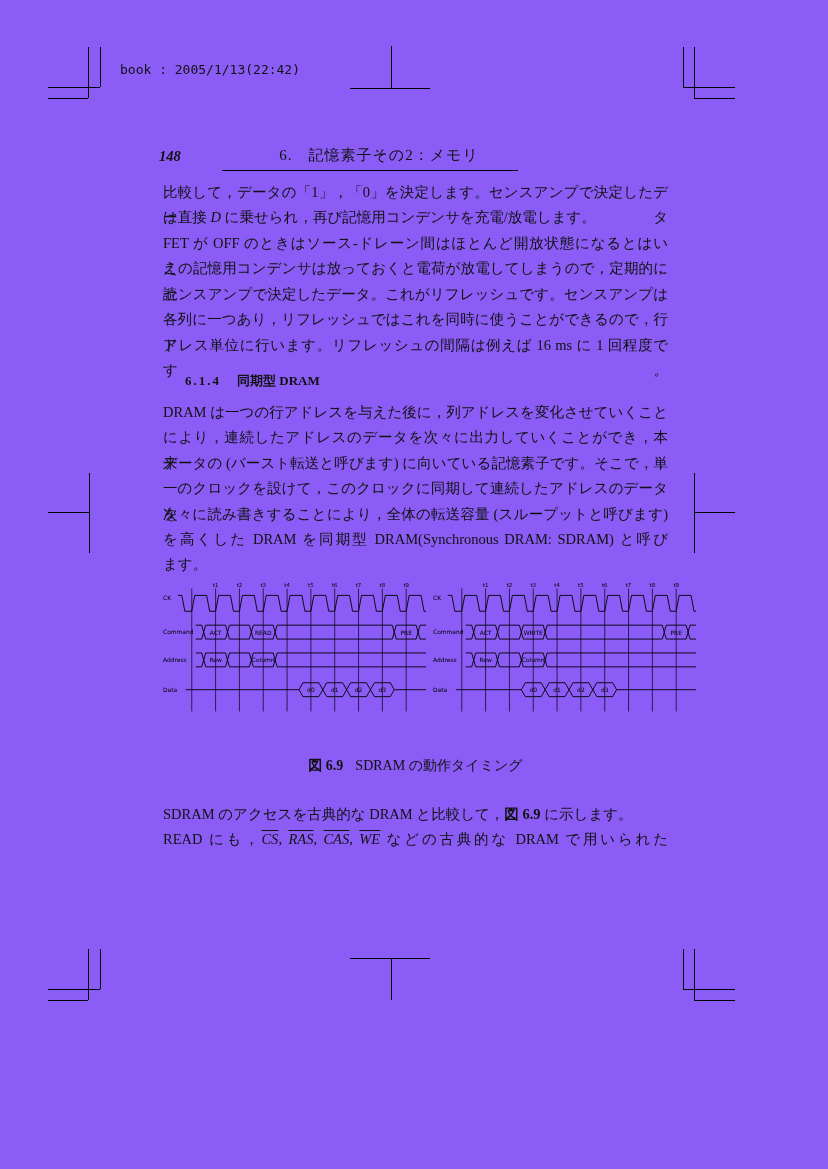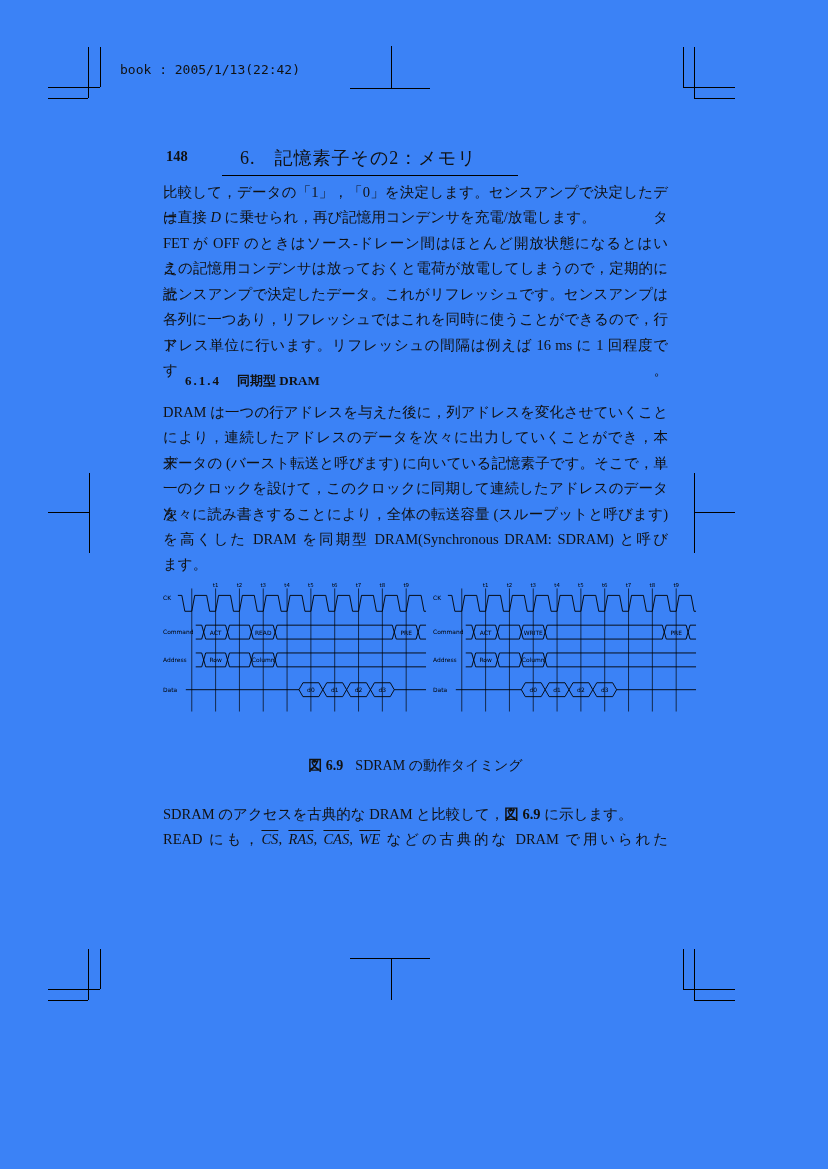--- a/index.html
+++ b/index.html
@@ -1,25 +1,25 @@
 <!DOCTYPE html>
 <html><head>
 <meta charset="utf-8">
 <style>
   html,body{margin:0;padding:0;background:#fff;}
-  .page{position:relative;width:828px;height:1169px;background:#3b82f6;overflow:hidden;
+  .page{position:relative;width:828px;height:1169px;background:#8b5cf6;overflow:hidden;
         font-family:"Liberation Serif","DejaVu Serif",serif;color:#111;}
   .m{position:absolute;background:#000;}
   .mv{width:1px;}
   .mh{height:1px;}
   .proof{position:absolute;left:120px;top:62px;font-family:"DejaVu Sans Mono","Liberation Mono",monospace;
          font-size:13px;color:#111;}
-  .pnum{position:absolute;left:166px;top:148px;font-weight:bold;font-size:14.5px;}
+  .pnum{position:absolute;left:159px;top:148px;font-weight:bold;font-style:italic;font-size:14.5px;}
   .chap{position:absolute;left:222px;top:146px;width:278px;border-bottom:1.4px solid #000;
-        padding:0 0 5px 18px;font-size:18px;letter-spacing:1px;}
+        padding:0 0 5px 18px;font-size:15px;letter-spacing:1px;text-align:center;}
   .para{position:absolute;left:163px;width:505px;font-size:14.5px;}
   .tl{display:block;height:25.4px;line-height:25.4px;overflow:visible;}
   .jst{text-align:justify;text-align-last:justify;}
   .var{font-style:italic;}
   .b{font-weight:bold;}
   .sig{font-style:italic;text-decoration:overline;}
   .h3{position:absolute;left:185px;top:372px;font-weight:bold;font-size:13px;}
   .h3 .num{margin-right:16px;letter-spacing:2px;}
   .fig{position:absolute;left:0;top:0;}
   .fig svg{position:absolute;top:580px;}

